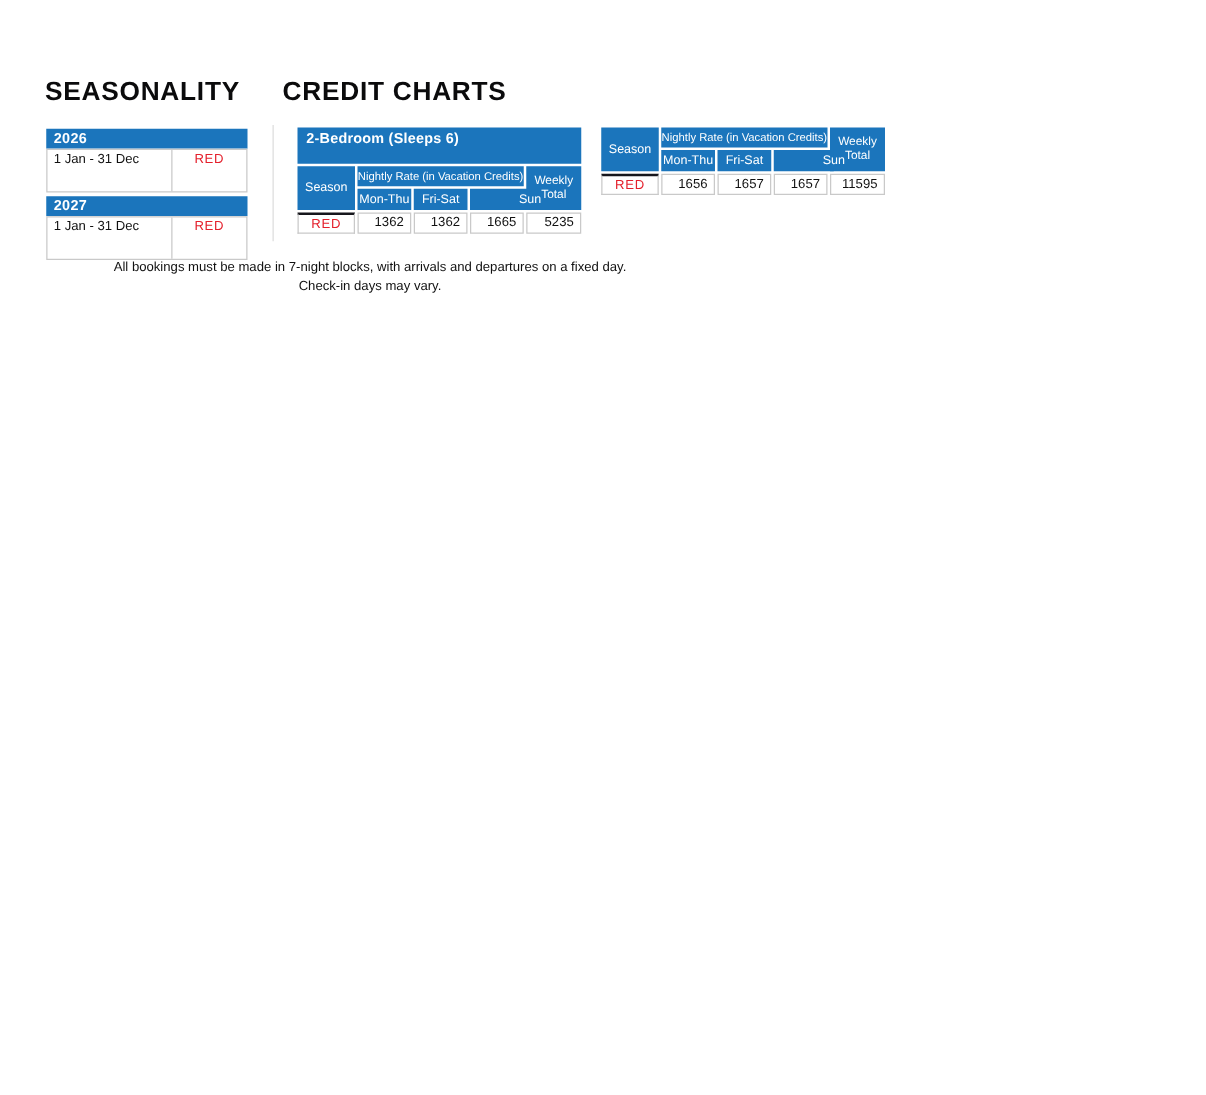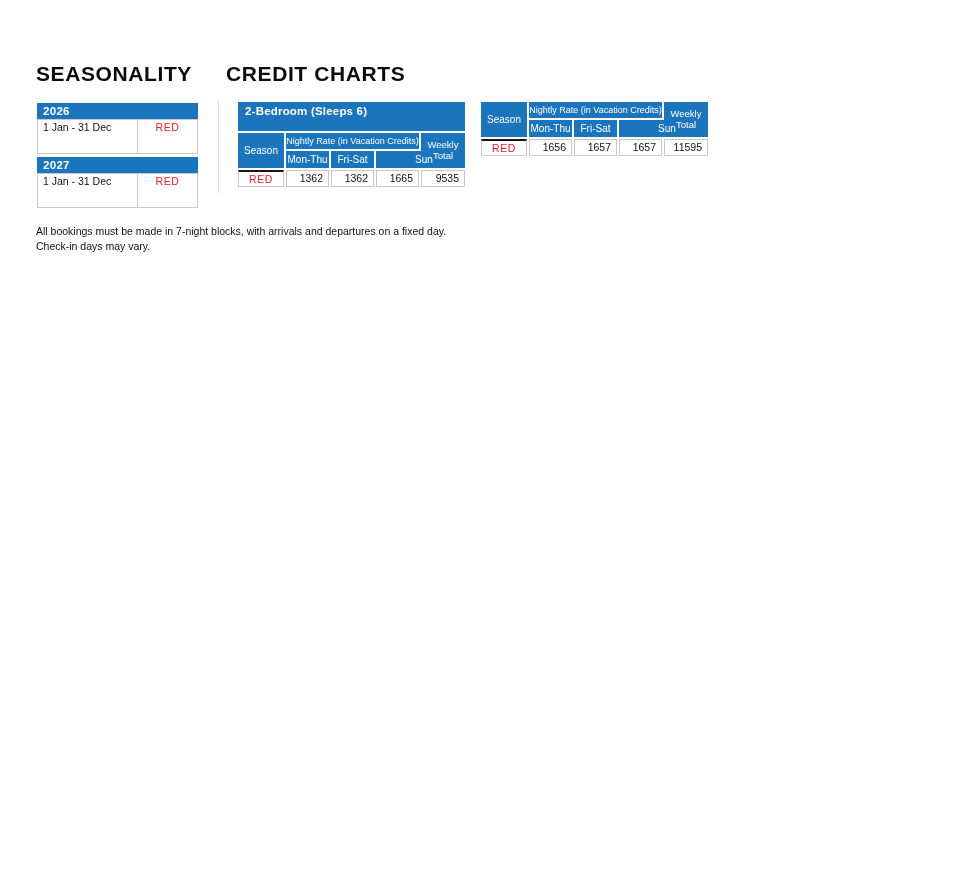--- a/index.html
+++ b/index.html
@@ -96,23 +96,24 @@
     border-top:2px solid #16161c;
   }
   .ct-data.num{justify-content:flex-end;padding-right:5px;font-weight:500;}
   .ct-data.n2{grid-column:2;}
   .ct-data.n3{grid-column:3;}
   .ct-data.n4{grid-column:4;}
   .ct-data.n5{grid-column:5;}
 
   
   .note{
-    position:absolute;left:36px;top:224px;
+    position:absolute;left:36px;top:207px;
     font-size:10.5px;line-height:15px;color:#111;
     width:520px;
+    text-align:center;
   }
 </style>
 </head>
 <body>
 
 <div class="heading h-seasonality">SEASONALITY</div>
 <div class="heading h-credit">CREDIT CHARTS</div>
 
 <div class="season-table st-2026">
   <div class="st-header">2026</div>
@@ -138,21 +139,21 @@
     <div class="ct-cell ct-season-h">Season</div>
     <div class="ct-cell ct-nightly">Nightly Rate (in Vacation Credits)</div>
     <div class="ct-cell ct-weekly">Weekly Total</div>
     <div class="ct-cell ct-sub c2">Mon-Thu</div>
     <div class="ct-cell ct-sub c3">Fri-Sat</div>
     <div class="ct-cell ct-sub c4">Sun</div>
     <div class="ct-data ct-season-d">RED</div>
     <div class="ct-data num n2">1362</div>
     <div class="ct-data num n3">1362</div>
     <div class="ct-data num n4">1665</div>
-    <div class="ct-data num n5">9535</div>
+    <div class="ct-data num n5">5235</div>
   </div>
 </div>
 
 <div class="credit-table ct-3br">
   <div class="ct-grid">
     <div class="ct-cell ct-season-h">Season</div>
     <div class="ct-cell ct-nightly">Nightly Rate (in Vacation Credits)</div>
     <div class="ct-cell ct-weekly">Weekly Total</div>
     <div class="ct-cell ct-sub c2">Mon-Thu</div>
     <div class="ct-cell ct-sub c3">Fri-Sat</div>

